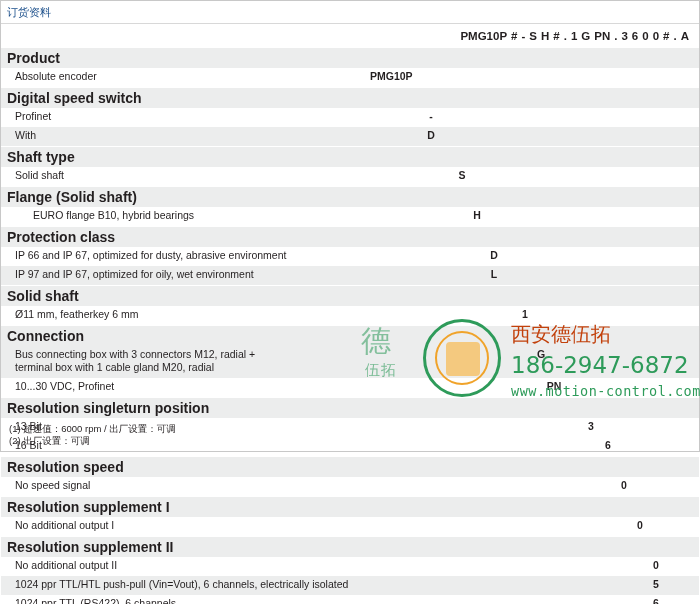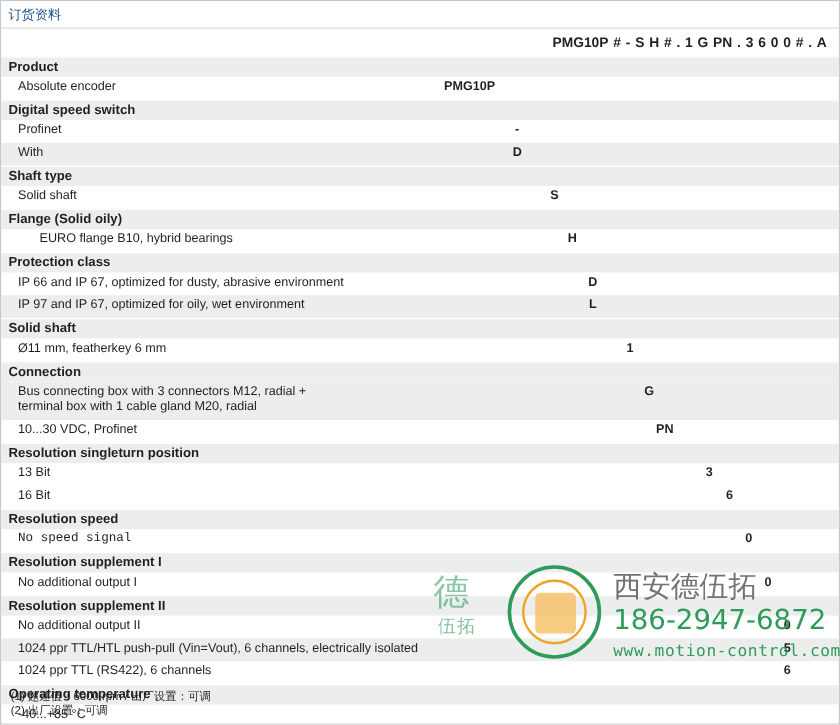--- a/index.html
+++ b/index.html
@@ -12,21 +12,21 @@
     height: 604px;
     font-family: "Liberation Sans", sans-serif;
     font-size: 11px;
     color: #231f20;
     position: relative;
     overflow: hidden;
   }
   .page {
     position: relative;
     width: 700px;
-    height: 604px;
+    height: 452px;
     box-sizing: border-box;
     border: 1px solid #c8c8c8;
     background: #fff;
   }
   .title-bar {
     padding: 4px 6px 3px 6px;
     font-size: 11px;
     color: #1a4e8a;
     border-bottom: 1px solid #d8d8d8;
     background: #ffffff;
@@ -45,21 +45,21 @@
     padding: 0 2px;
     white-space: pre;
   }
   .rows {
     position: relative;
   }
   .grp {
     background: #eceded;
     font-weight: bold;
     padding: 2px 0 2px 6px;
-    font-size: 11px;
+    font-size: 14px;
     border-top: 1px solid #ffffff;
   }
   .opt {
     position: relative;
     padding: 2px 0 4px 14px;
     font-size: 10.5px;
     min-height: 13px;
     box-sizing: border-box;
   }
   .opt.shade {
@@ -145,22 +145,22 @@
     font-size: 15px;
     color: #2e9b5a;
     opacity: 0.6;
     letter-spacing: 1px;
     font-family: "DejaVu Sans", sans-serif;
   }
   .wm-name {
     position: absolute;
     left: 150px;
     top: 4px;
-    font-size: 24px;
-    color: #737373;
+    font-size: 20px;
+    color: #c2410c;
     font-family: "DejaVu Sans", sans-serif;
     white-space: nowrap;
   }
   .wm-phone {
     position: absolute;
     left: 150px;
     top: 35px;
     font-size: 23px;
     color: #2e9b5a;
     font-family: "DejaVu Sans", sans-serif;
@@ -218,21 +218,21 @@
       </div>
       <div class="opt shade">
         <span class="txt" style="white-space: pre-line;">With</span>
         <span class="code" style="left: 423px;">D</span>
       </div>
       <div class="grp">Shaft type</div>
       <div class="opt">
         <span class="txt" style="white-space: pre-line;">Solid shaft</span>
         <span class="code" style="left: 454px;">S</span>
       </div>
-      <div class="grp">Flange (Solid oily)</div>
+      <div class="grp">Flange (Solid shaft)</div>
       <div class="opt">
         <span class="txt" style="white-space: pre-line; margin-left: 18px;">EURO flange B10, hybrid bearings</span>
         <span class="code" style="left: 469px;">H</span>
       </div>
       <div class="grp">Protection class</div>
       <div class="opt">
         <span class="txt" style="white-space: pre-line;">IP 66 and IP 67, optimized for dusty, abrasive environment</span>
         <span class="code" style="left: 486px;">D</span>
       </div>
       <div class="opt shade">
@@ -258,21 +258,21 @@
       <div class="opt">
         <span class="txt" style="white-space: pre-line;">13 Bit</span>
         <span class="code" style="left: 583px;">3</span>
       </div>
       <div class="opt">
         <span class="txt" style="white-space: pre-line;">16 Bit</span>
         <span class="code" style="left: 600px;">6</span>
       </div>
       <div class="grp">Resolution speed</div>
       <div class="opt">
-        <span class="txt" style="white-space: pre-line; font-family: Liberation Mono, monospace;">No speed signal</span>
+        <span class="txt" style="white-space: pre-line;">No speed signal</span>
         <span class="code" style="left: 616px;">0</span>
       </div>
       <div class="grp">Resolution supplement I</div>
       <div class="opt">
         <span class="txt" style="white-space: pre-line;">No additional output I</span>
         <span class="code" style="left: 632px;">0</span>
       </div>
       <div class="grp">Resolution supplement II</div>
       <div class="opt">
         <span class="txt" style="white-space: pre-line;">No additional output II</span>

